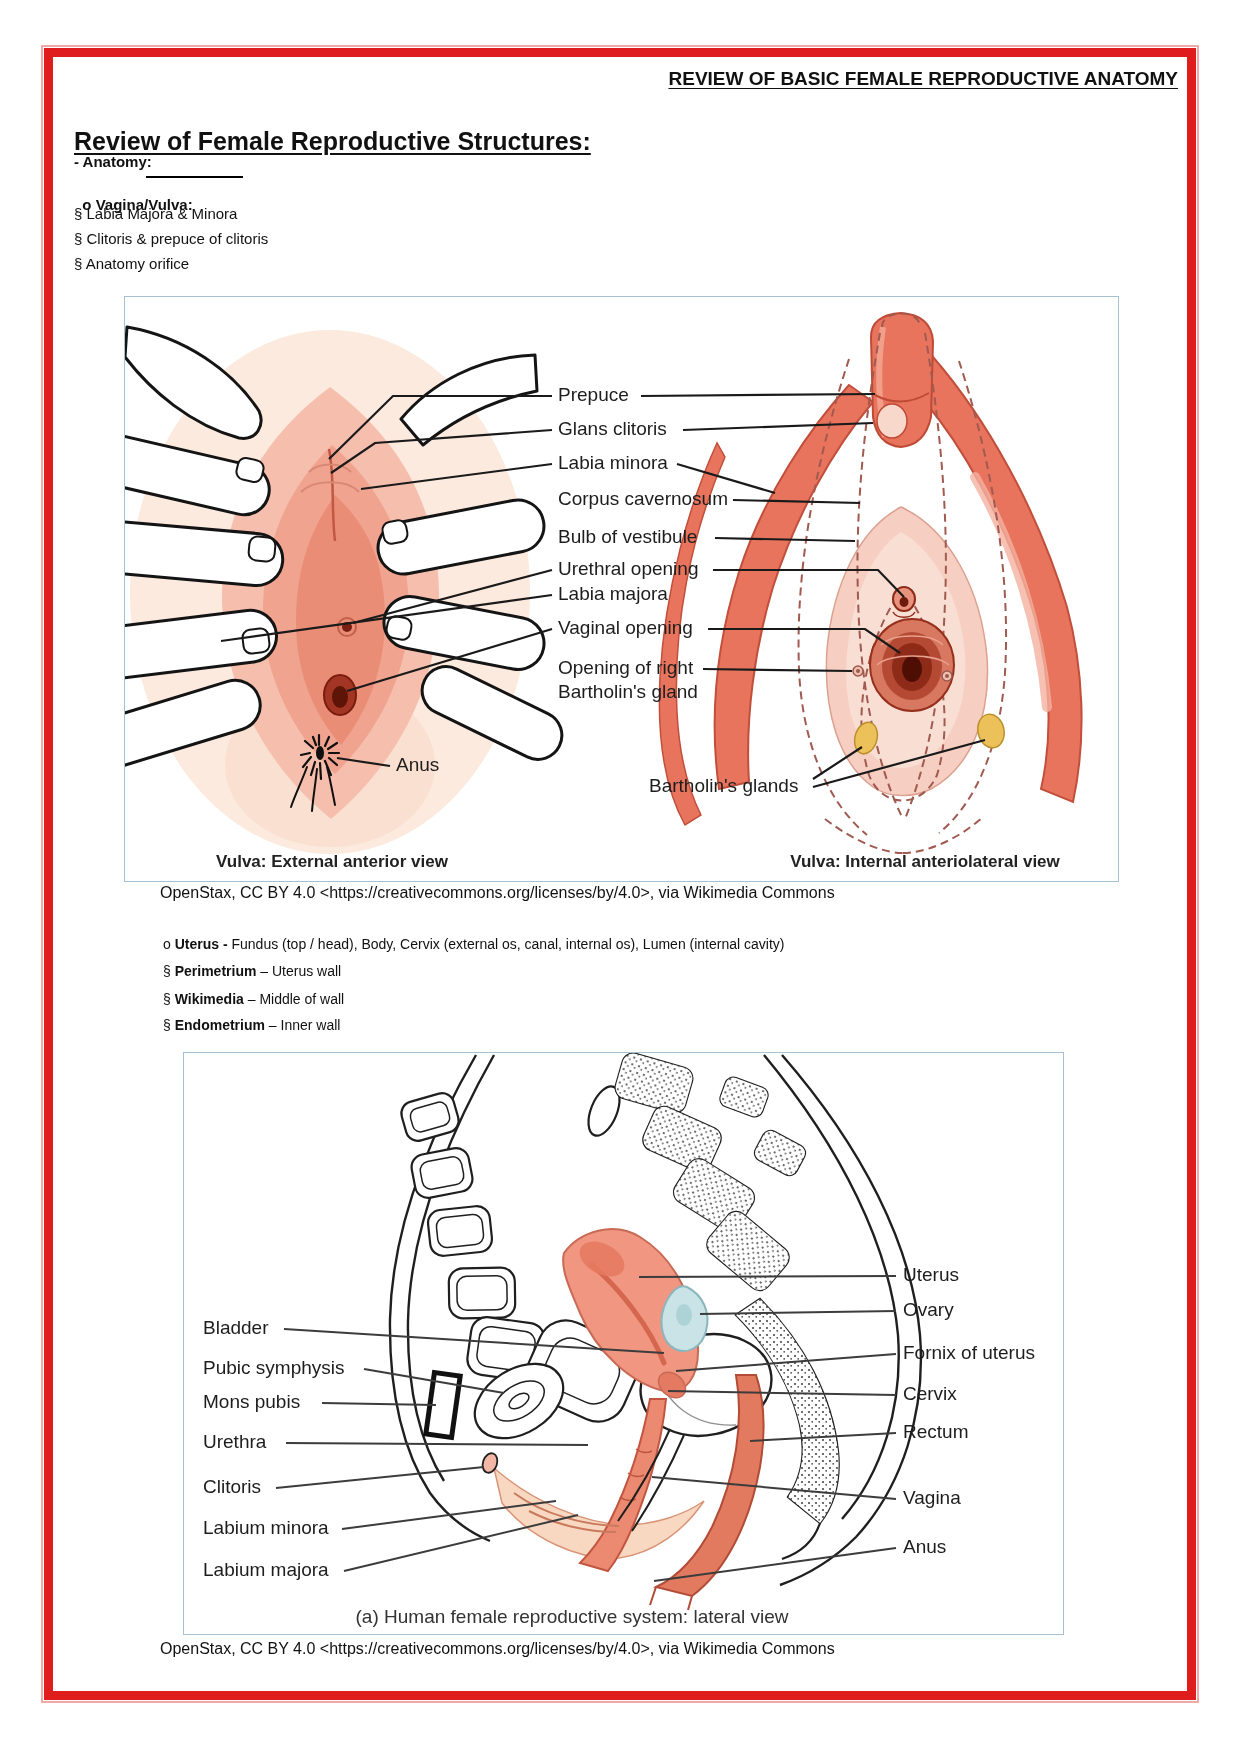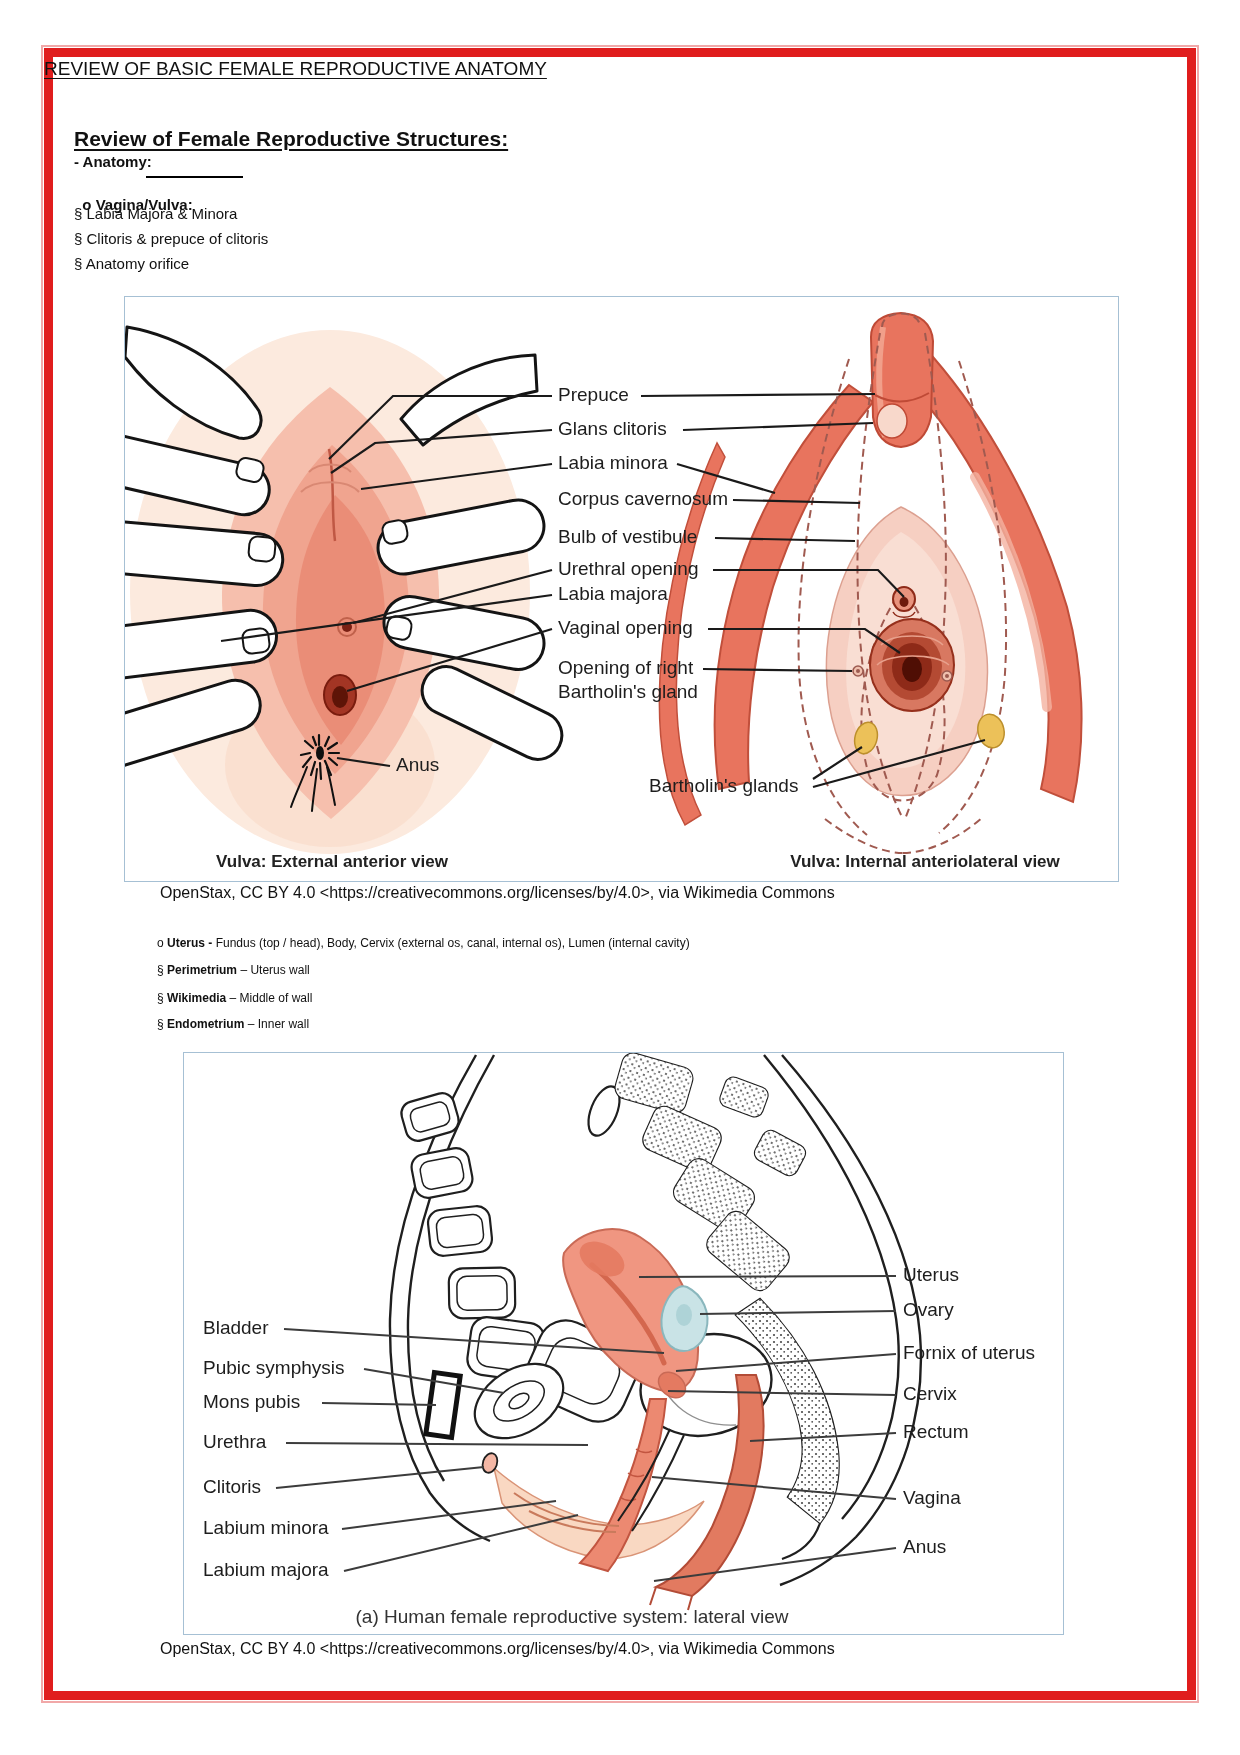--- a/index.html
+++ b/index.html
@@ -1,32 +1,32 @@
 <!DOCTYPE html>
 <html><head>
 <meta charset="utf-8">
 <style>
   html,body{margin:0;padding:0}
   body{width:1240px;height:1755px;position:relative;background:#ffffff;
        font-family:"Liberation Sans",sans-serif;color:#111}
   .abs{position:absolute}
   .frame{left:44px;top:48px;width:1134px;height:1634px;border:9px solid #e01d1d;
          box-shadow:0 0 0 1px #ffffff,0 0 0 3px #f1a8a8}
-  .title{left:44px;top:58px;width:1134px;text-align:left;font-size:19px;font-weight:normal}
+  .title{left:44px;top:68px;width:1134px;text-align:right;font-size:19px;font-weight:bold}
   .title span{text-decoration:underline;text-underline-offset:3px}
-  .h1{left:74px;top:127px;font-size:21px;font-weight:bold;
+  .h1{left:74px;top:127px;font-size:25px;font-weight:bold;
       text-decoration:underline;text-underline-offset:3px}
   .tline{left:74px;font-size:15px;font-weight:bold;white-space:pre}
   .bullet{left:74px;font-size:15px;white-space:pre}
   .ovl{position:absolute;left:72px;top:-3px;width:97px;border-top:2px solid #000}
   .fig{border:1.5px solid #a6c0d4;background:#fff;overflow:hidden}
   #fig1{left:124px;top:296px;width:993px;height:584px}
   #fig2{left:183px;top:1052px;width:879px;height:581px}
   .attr{font-size:16px;white-space:pre}
-  .usec{left:157px;font-size:12px;white-space:pre}
+  .usec{left:163px;font-size:14px;white-space:pre}
   .usec b{font-weight:bold}
   svg{display:block;width:100%;height:100%}
   svg text{font-family:"Liberation Sans",sans-serif;fill:#1d1d1d}
   .lbl{font-size:19px}
   .cap1{font-size:17px;font-weight:bold;fill:#222}
   .cap2{font-size:19px;fill:#333}
   .ldr{stroke:#1a1a1a;stroke-width:2.2;fill:none}
   .ldr2{stroke:#3c3c3c;stroke-width:2;fill:none}
   .bone{fill:#fff;stroke:#1f1f1f;stroke-width:2.2}
   .bonein{fill:none;stroke:#1f1f1f;stroke-width:1.5}

